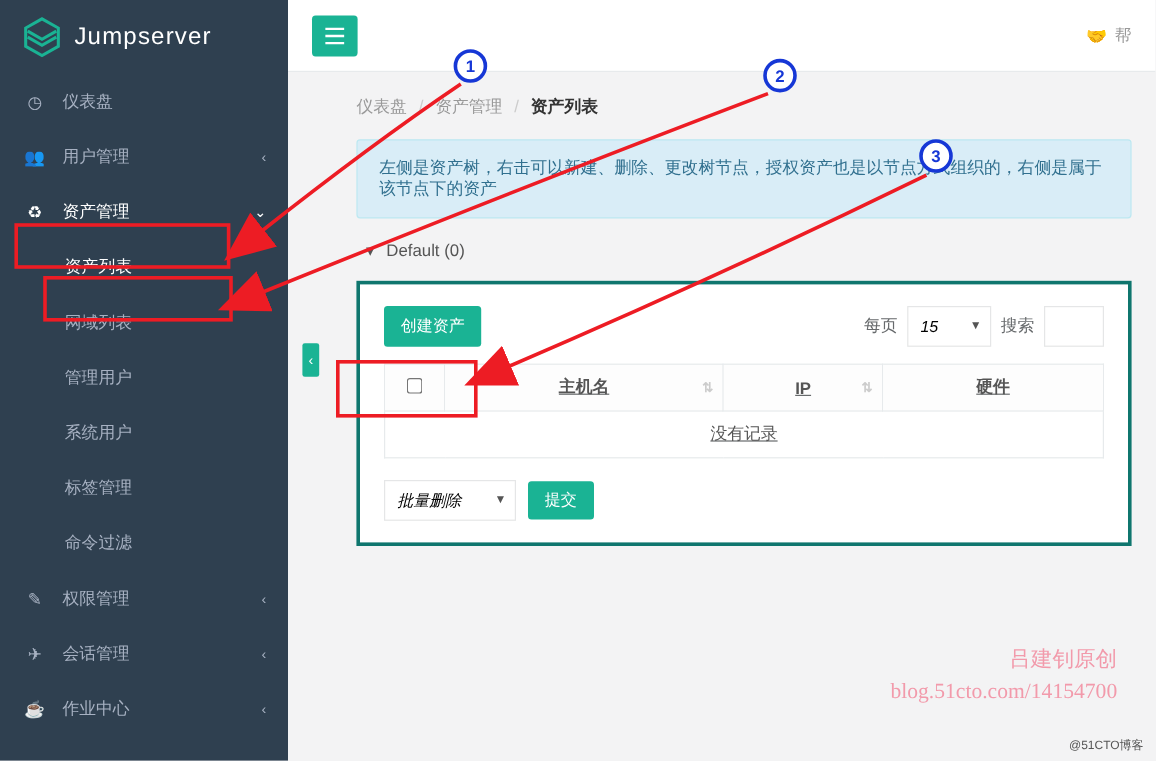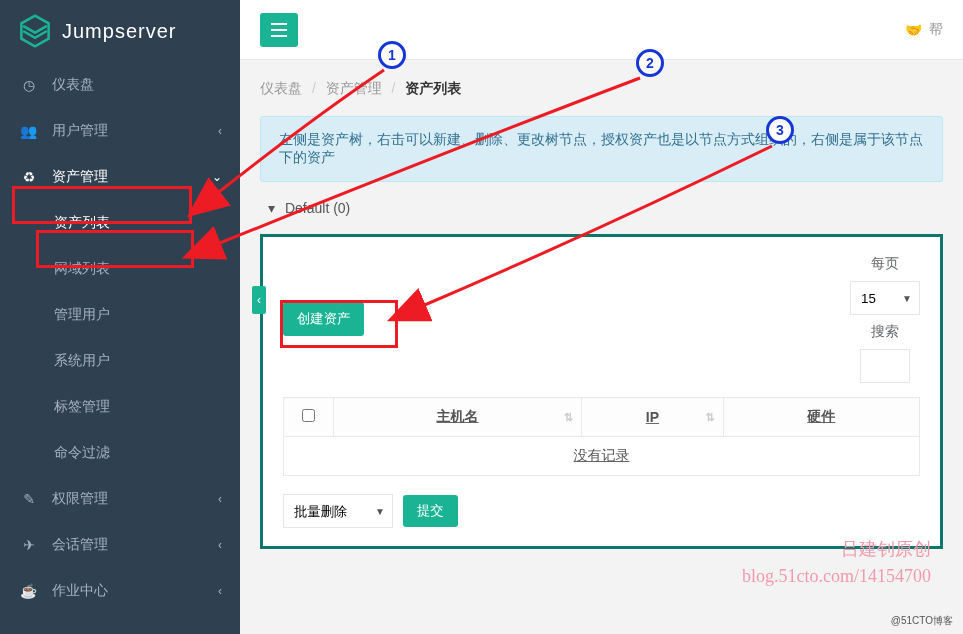--- a/index.html
+++ b/index.html
@@ -12,32 +12,32 @@
 .nav-item { padding: 14px 20px; display: flex; align-items: center; cursor: pointer; position: relative; }
 .nav-item.sub { padding-left: 54px; font-size: 14px; }
 .nav-item .icon { width: 18px; margin-right: 14px; display: inline-flex; justify-content: center; }
 .nav-item .chev { position: absolute; right: 18px; font-size: 12px; }
 .nav-item.active { color: #fff; }
 .nav-item.sub.active { color: #fff; }
 .content { flex: 1; display: flex; flex-direction: column; position: relative; }
 .topbar { background: #fff; height: 60px; display: flex; align-items: center; padding: 0 20px; border-bottom: 1px solid #e7eaec; }
 .hamburger { background: #1ab394; color: #fff; border: none; width: 38px; height: 34px; font-size: 14px; border-radius: 3px; cursor: pointer; display:flex;align-items:center;justify-content:center;}
 .help { margin-left: auto; color: #999; display: flex; align-items: center; gap: 6px; }
-.main { padding: 20px 20px 20px 20px; flex: 1; overflow: hidden; position: relative; }
+.main { padding: 20px 20px 20px 20px; flex: 1; overflow: hidden; position: relative; margin-left: 37px; }
 .breadcrumb { color: #999; margin-bottom: 18px; }
 .breadcrumb .sep { margin: 0 6px; color: #ccc; }
 .breadcrumb .cur { color: #333; font-weight: 600; }
 .info-box { background: #d9edf7; border: 1px solid #bce8f1; color: #31708f; padding: 14px 18px; border-radius: 3px; margin-bottom: 18px; position: relative; }
 .tree { color: #555; margin: 10px 0 18px 8px; }
 .collapse-handle { position: absolute; left: 252px; top: 286px; width: 14px; height: 28px; background: #1ab394; color: #fff; display: flex; align-items: center; justify-content: center; font-size: 12px; cursor: pointer; border-radius: 2px; }
 .panel { background: #fff; border: 3px solid #0f766e; padding: 18px 20px; }
 .panel-top { display: flex; align-items: center; margin-bottom: 14px; }
 .btn-create { background: #1ab394; color: #fff; border: none; padding: 8px 14px; border-radius: 3px; cursor: pointer; }
-.perpage-group { margin-left: auto; display: flex; align-items: center; gap: 8px; flex-direction: column; }
-.select { border: 1px solid #e5e6e7; height: 34px; padding: 0 24px 0 10px; background: #fff; appearance: none; position: relative; min-width: 70px; }
+.perpage-group { margin-left: auto; display: flex; align-items: center; gap: 8px; }
+.select { border: 1px solid #e5e6e7; height: 34px; padding: 0 24px 0 10px; background: #fff; appearance: none; position: relative; min-width: 70px; font-style: italic; }
 .select-wrap { position: relative; display: inline-block; }
 .select-wrap::after { content: "▼"; font-size: 10px; color: #555; position: absolute; right: 8px; top: 50%; transform: translateY(-50%); pointer-events: none; }
 .search-input { border: 1px solid #e5e6e7; height: 34px; padding: 0 8px; width: 50px; }
 table.data { width: 100%; border-collapse: collapse; text-decoration: underline; }
 table.data th, table.data td { border: 1px solid #e7eaec; padding: 10px 12px; text-align: center; color: #555; }
 table.data th { font-weight: 600; background: #fdfdfd; position: relative; }
 .sort-icon { color: #ccc; font-size: 11px; position: absolute; right: 8px; top: 50%; transform: translateY(-50%); }
 .panel-bottom { display: flex; align-items: center; gap: 10px; margin-top: 18px; }
 .btn-submit { background: #1ab394; color: #fff; border: none; padding: 7px 14px; border-radius: 3px; cursor: pointer; }
 

